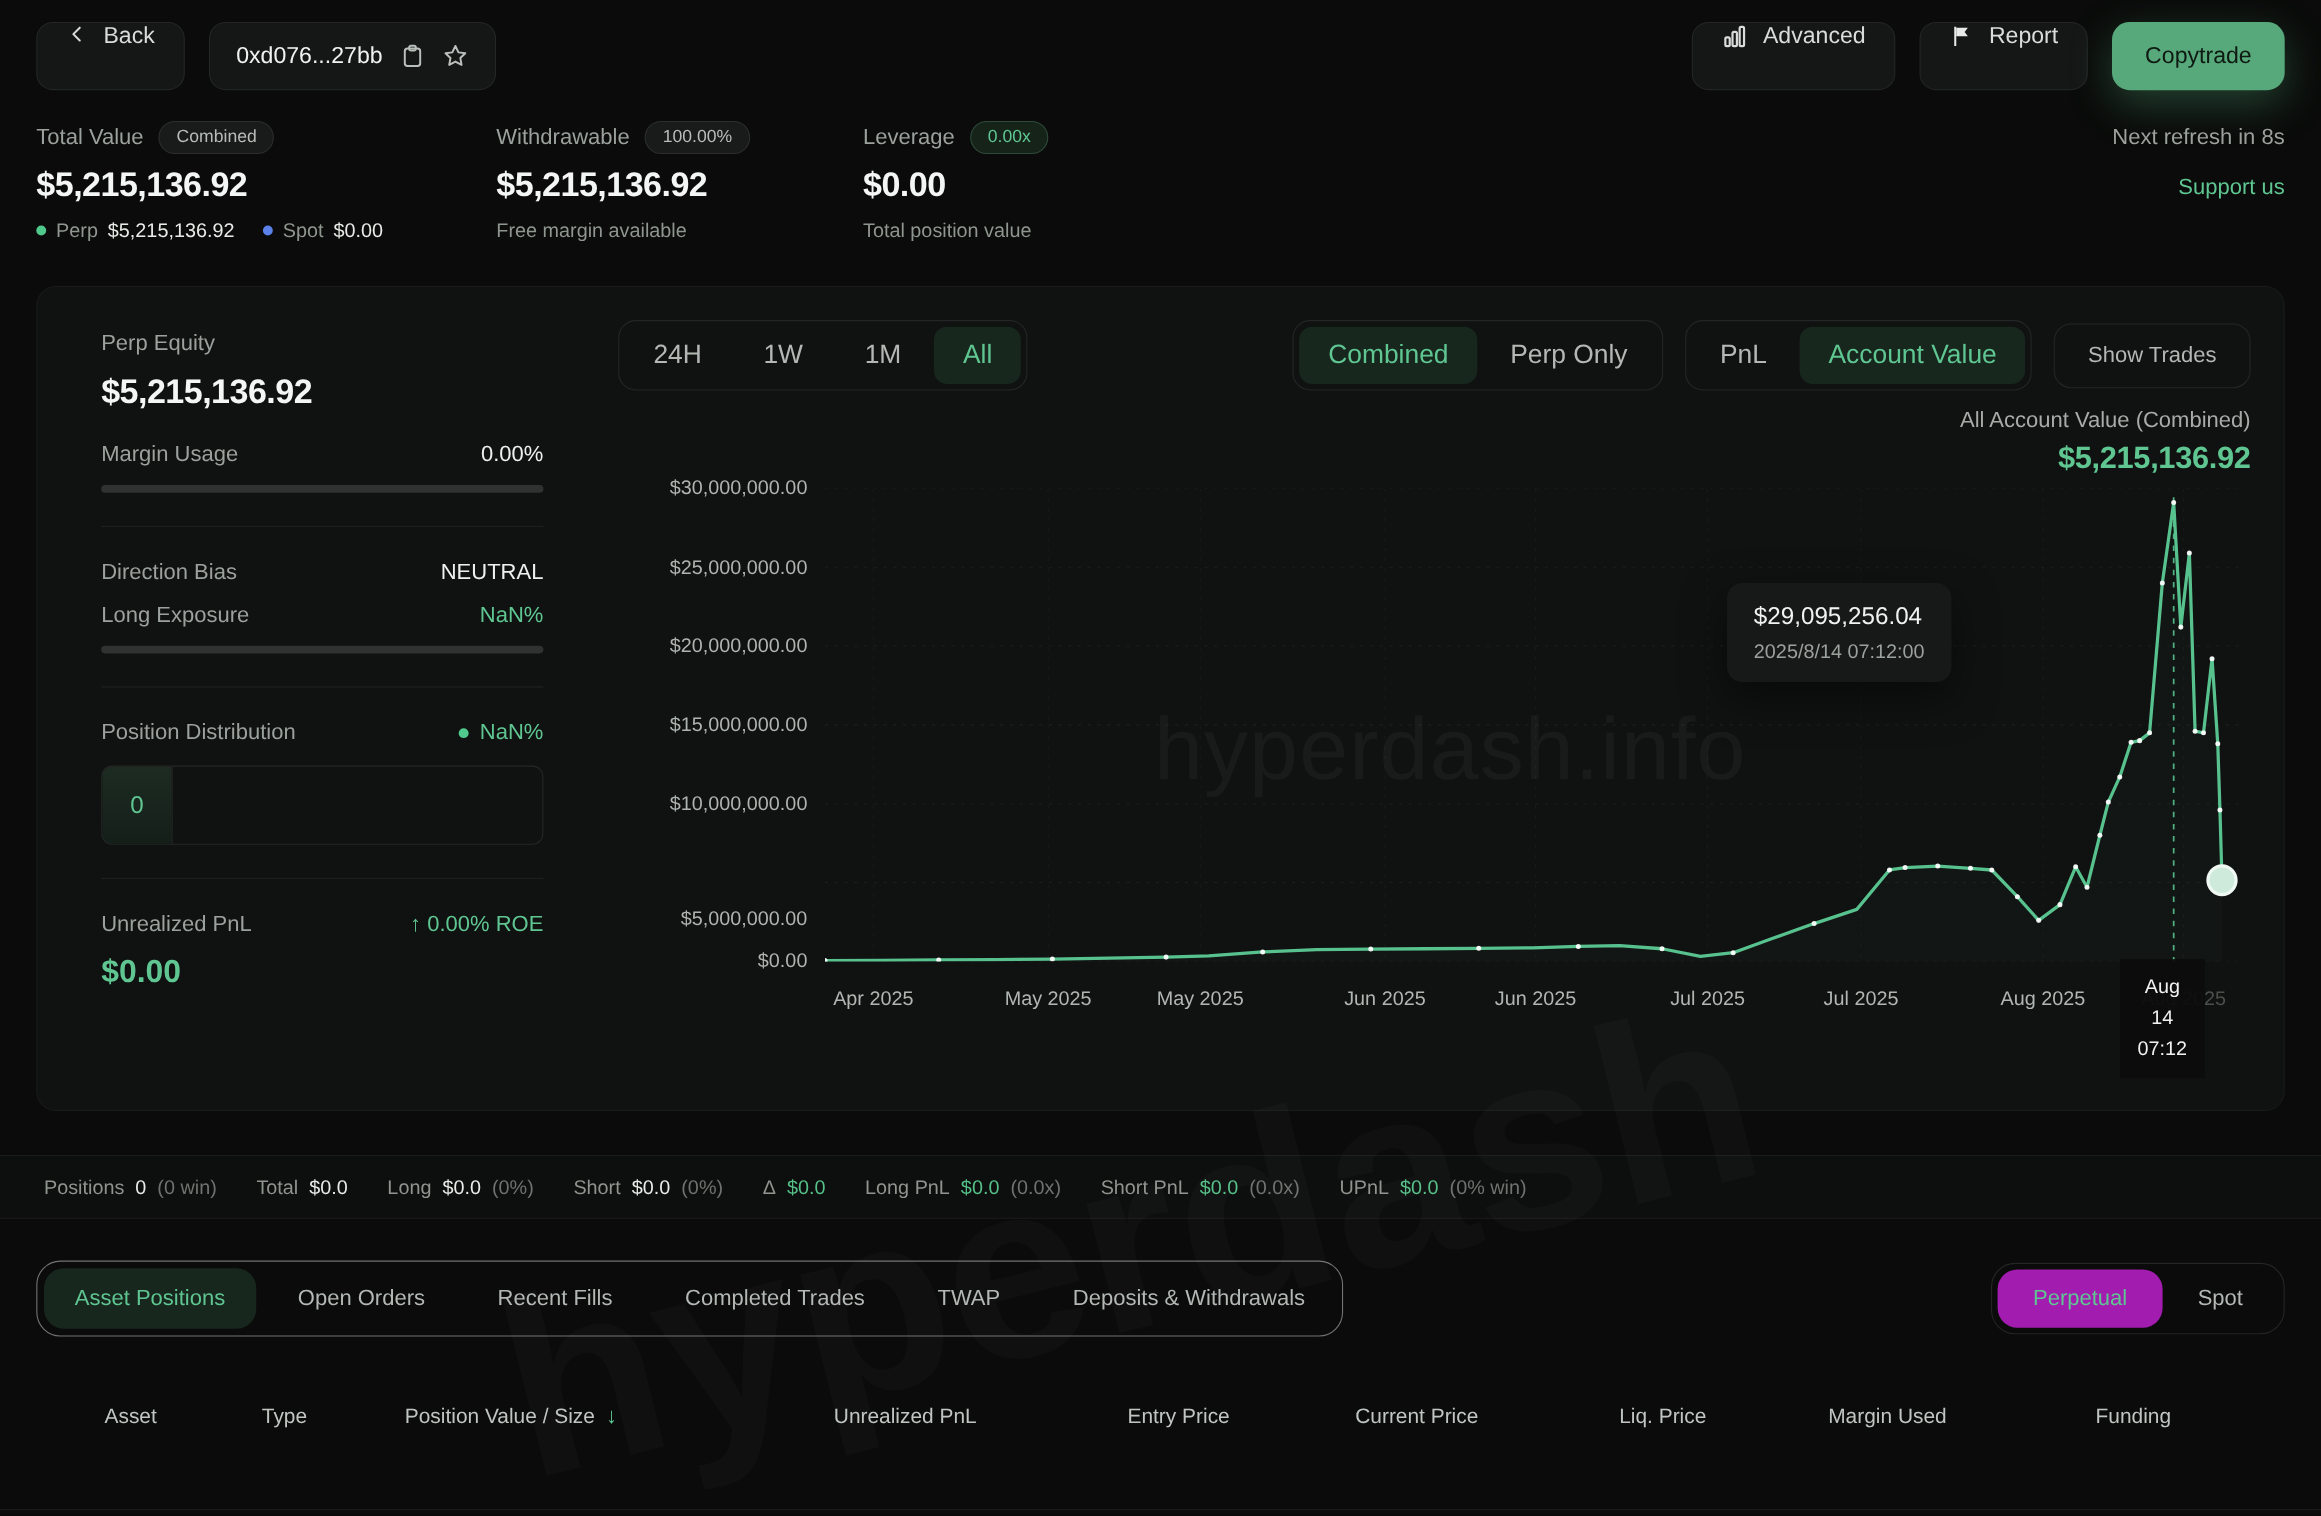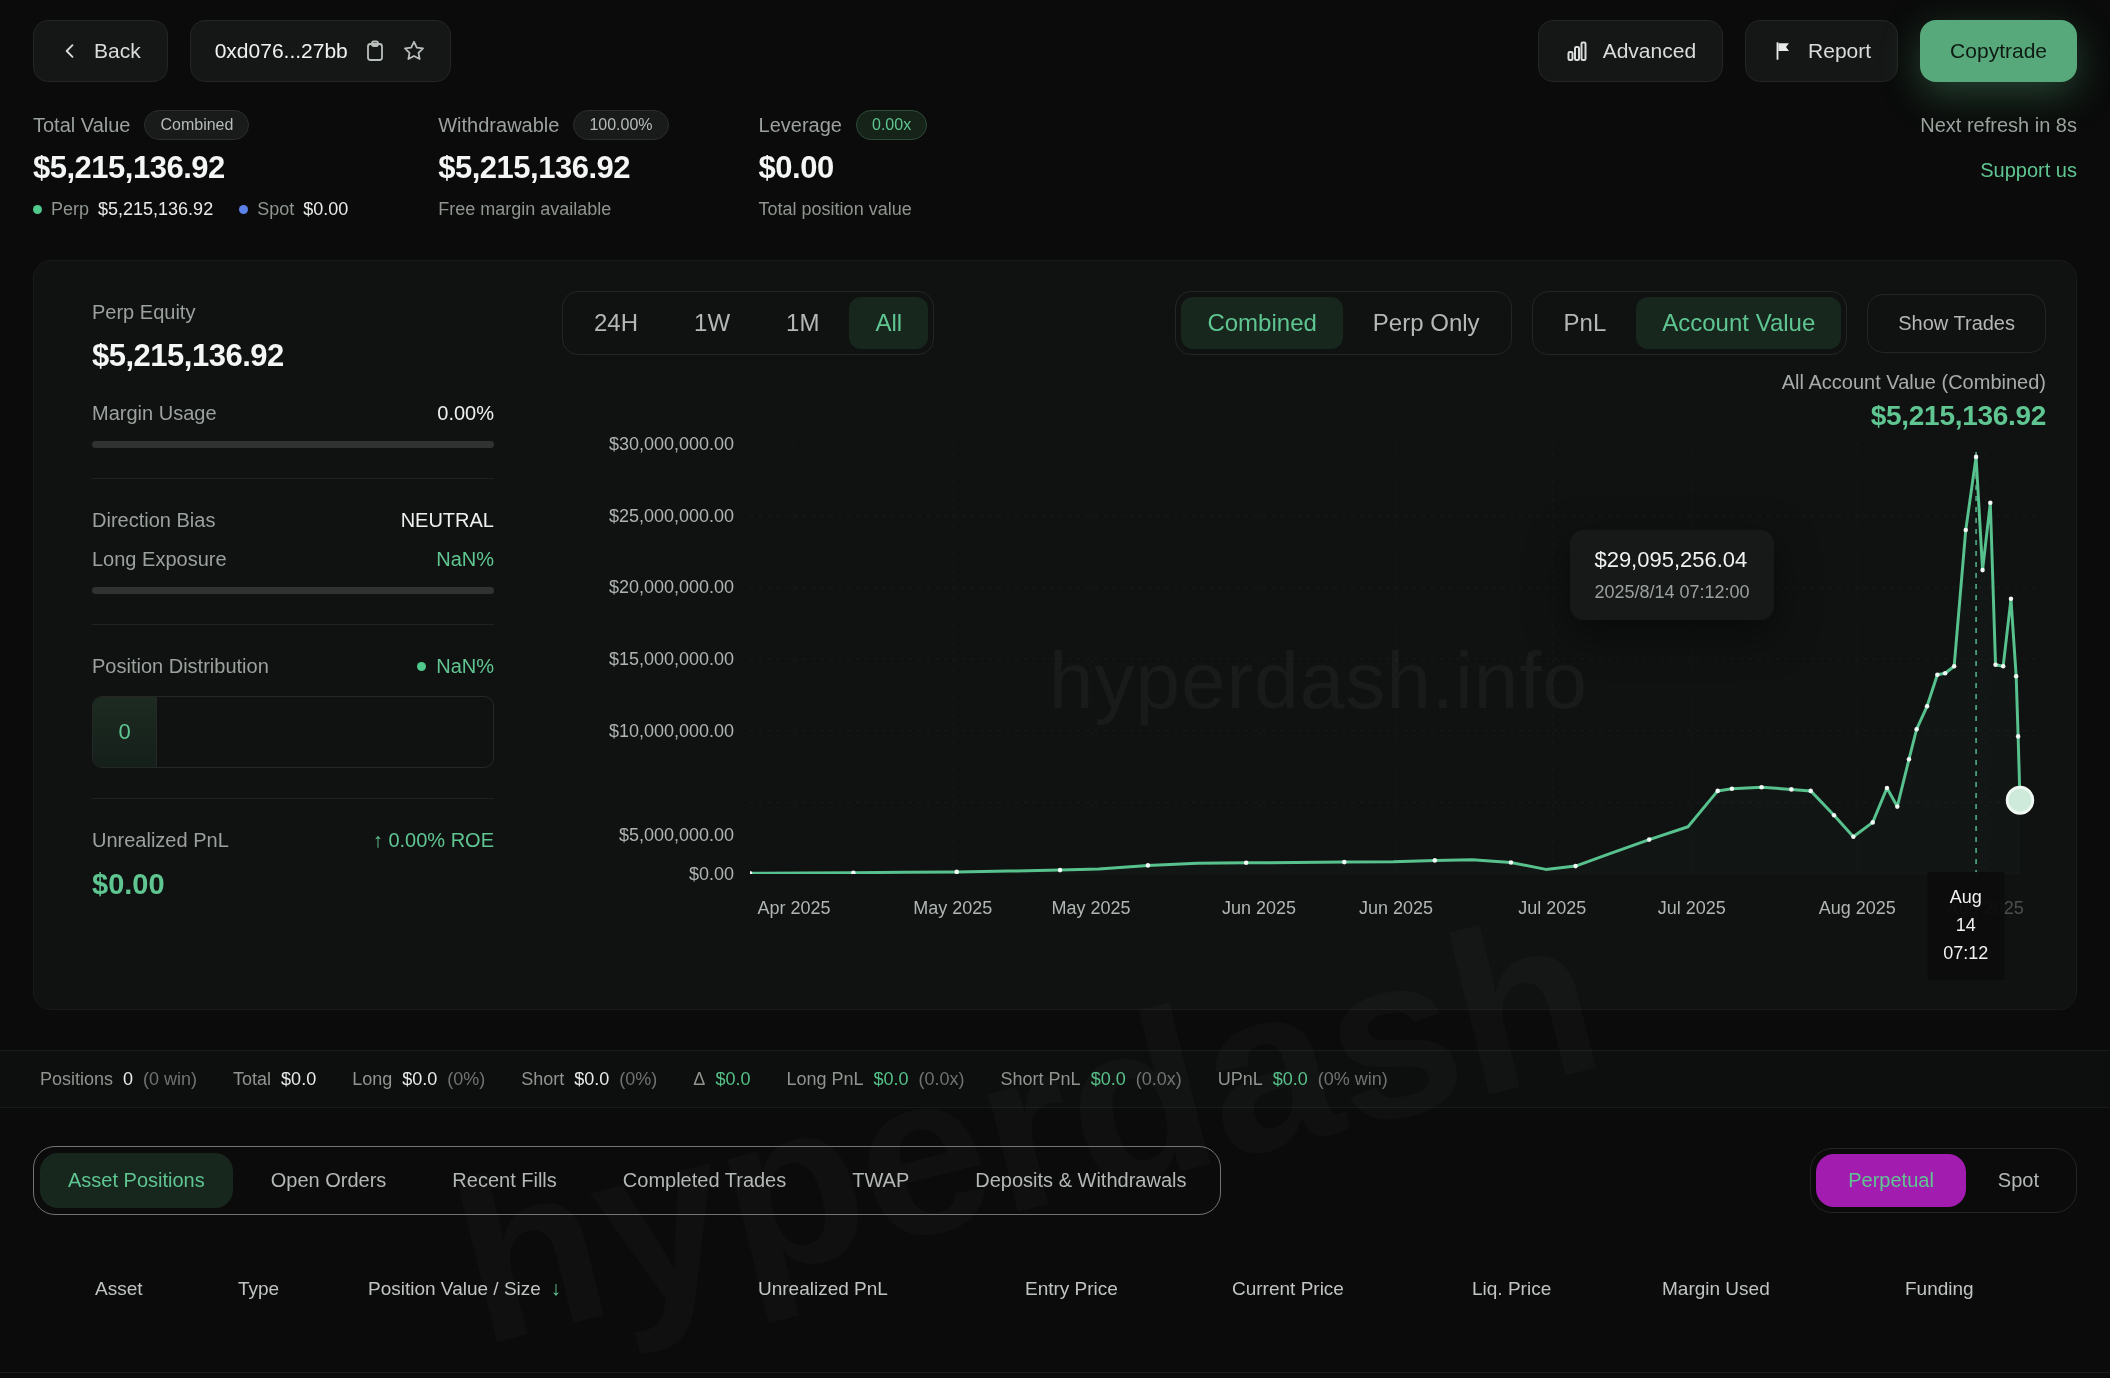--- a/index.html
+++ b/index.html
@@ -3,31 +3,31 @@
 <meta charset="utf-8">
 <style>
   * { margin:0; padding:0; box-sizing:border-box; }
   html,body { background:#0a0b0a; }
   body { font-family:"Liberation Sans","DejaVu Sans",sans-serif; color:#e8eae9; }
   .page { position:relative; width:2110px; height:1378px; background:#0a0b0a; overflow:hidden; }
 
   
   .topbar { display:flex; justify-content:space-between; align-items:center; padding:20px 33px 0 33px; }
   .topbar-left, .topbar-right { display:flex; gap:22px; align-items:center; }
-  .tb-btn { display:flex; align-items:center; gap:14px; height:62px; padding:0 26px;
+  .tb-btn { display:flex; gap:14px; height:62px; padding:0 26px;
     background:#151716; border:1px solid #232625; border-radius:15px; color:#d9dcda;
     font-size:21px; cursor:pointer; }
   .addr-pill { display:flex; align-items:center; gap:16px; height:62px; padding:0 24px;
     background:#151716; border:1px solid #232625; border-radius:15px; font-size:21px; color:#f0f2f1; }
   .icon-btn { background:none; border:none; cursor:pointer; display:flex; align-items:center; color:#b9bfbb; }
   .copytrade { height:62px; padding:0 30px; background:#57a87a; color:#0e1a12; font-size:21px; font-weight:500;
     border:none; border-radius:16px; cursor:pointer; box-shadow:0 12px 38px rgba(87,168,122,.35); }
 
   
-  .stats-row { display:flex; padding:28px 33px 0 33px; }
+  .stats-row { display:flex; padding:28px 33px 0 33px;gap:13px; }
   .stat { margin-right:90px; }
   .stat-label-row { display:flex; align-items:center; gap:14px; }
   .stat-label { font-size:20px; color:#9ba19d; }
   .badge { font-size:16px; padding:5px 15px; border-radius:999px; background:#191b1a; border:1px solid #2b2e2c; color:#b6bcb8; }
   .badge.green { background:#152319; border-color:#2e4a3a; color:#5fc692; }
   .stat-value { margin-top:10px; font-size:31px; font-weight:600; letter-spacing:-0.5px; color:#f4f6f5; }
   .stat-sub { margin-top:13px; font-size:18px; color:#8f958f; display:flex; align-items:center; gap:26px; }
   .dot-item { display:flex; align-items:center; gap:9px; }
   .dot { width:9px; height:9px; border-radius:50%; display:inline-block; }
   .dot.green-dot { background:#4fc98c; }

